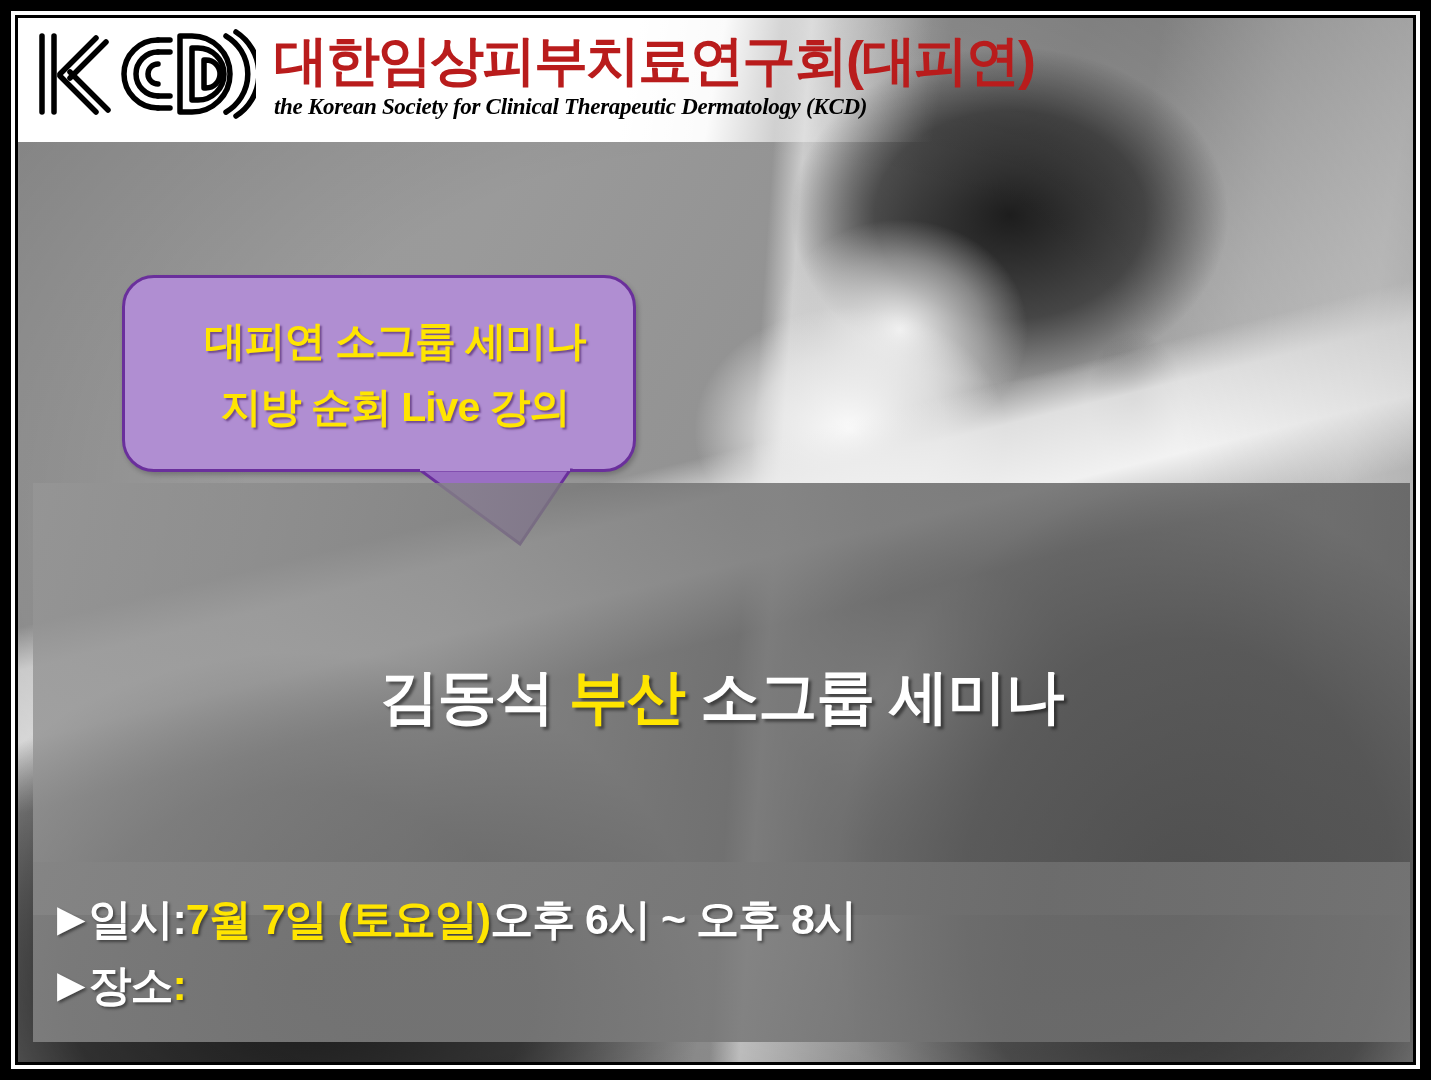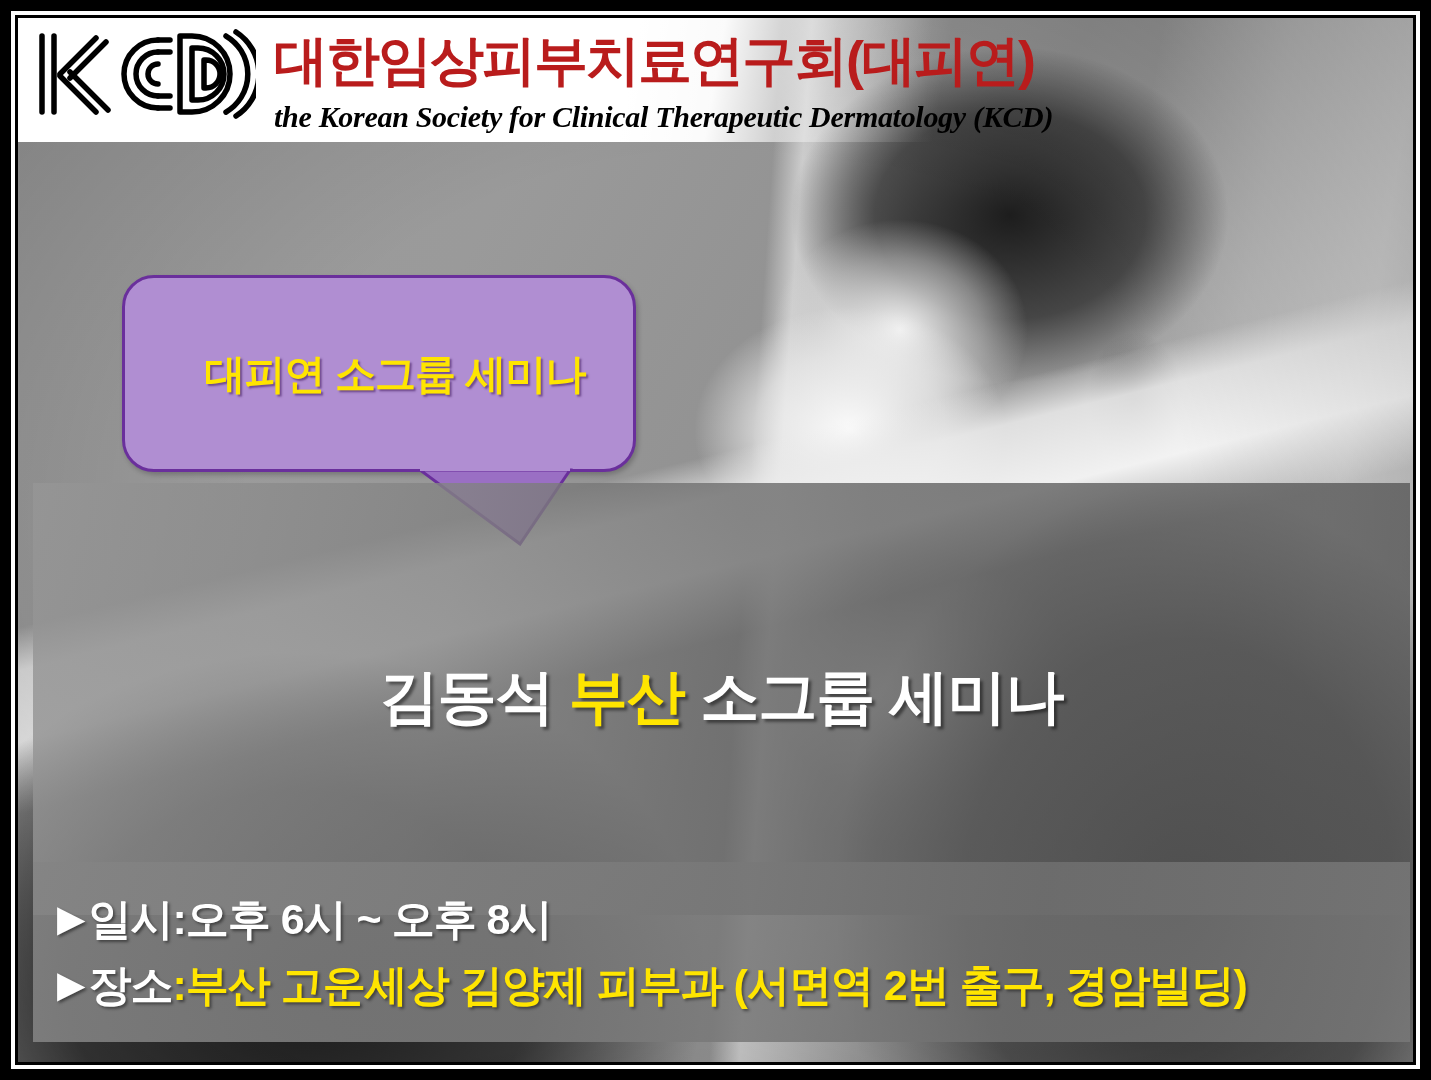--- a/index.html
+++ b/index.html
@@ -74,22 +74,22 @@
   }
   .logo-mark{ width:226px; height:96px; display:block; }
   .logo-text{ padding-top:4px; }
   .org-kr{
     font-family:"Liberation Sans","DejaVu Sans",sans-serif;
     font-weight:bold; font-size:54px; line-height:60px;
     color:#b91c1c; letter-spacing:-2px; white-space:nowrap;
   }
   .org-en{
     font-family:"Liberation Serif","DejaVu Serif",serif;
-    font-weight:bold; font-style:italic; font-size:30px; line-height:30px;
-    color:#000; letter-spacing:-.3px; white-space:nowrap; margin-top:12px;text-align:center;
+    font-weight:bold; font-style:italic; font-size:23px; line-height:30px;
+    color:#000; letter-spacing:-.3px; white-space:nowrap; margin-top:2px;
   }
 
   
   .bubble{
     position:absolute; left:122px; top:275px; width:514px; height:197px;
     background:#b08ed2; border:3px solid #6a2f9c; border-radius:32px;
     box-sizing:border-box; box-shadow:2px 3px 5px rgba(0,0,0,.22);
     display:flex; flex-direction:column; justify-content:center; align-items:center; gap:22px;
   }
   .bubble-line{
@@ -175,44 +175,45 @@
       <path d="M206 6 A50 50 0 0 1 206 90"></path>
     </svg>
     <div class="logo-text">
       <div class="org-kr">대한임상피부치료연구회(대피연)</div>
       <div class="org-en">the Korean Society for Clinical Therapeutic Dermatology (KCD)</div>
     </div>
   </div>
 
   <div class="bubble">
     <div class="bubble-line">대피연 소그룹 세미나</div>
+    <div class="bubble-line">지방 순회 Live 강의</div>
   </div>
   <svg class="bubble-tail" viewBox="0 0 160 80">
     <polygon points="0,4 150,4 100,78" fill="#9a6fc4" stroke="#6a2f9c" stroke-width="3"></polygon>
     <rect x="0" y="0" width="150" height="5" fill="#b08ed2"></rect>
   </svg>
 
   <div class="title-panel">
     <div class="title-line1"><span>김동석 </span><span class="hl">부산</span><span> 소그룹 세미나</span></div>
   </div>
 
   <div class="info-panel">
 
     <div class="info-row">
       <span class="tri">▶</span>
         <span>일시</span>
         <span>: </span>
+        <span class="hl">7월 7일 (토요일)</span>
         <span> 오후 6시 ~ 오후 8시</span>
     </div>
 
     <div class="info-row">
       <span class="tri">▶</span>
         <span>장소</span>
         <span class="hl">: </span>
-        <span class="hl">부산 고운세상 김양제 피부과 (서면역 2번 출구, 경암빌딩)</span>
     </div>
 
   </div>
 
   <div class="frame-outer"></div>
   <div class="frame-gap"></div>
   <div class="frame-inner"></div>
 
 </div>
 

